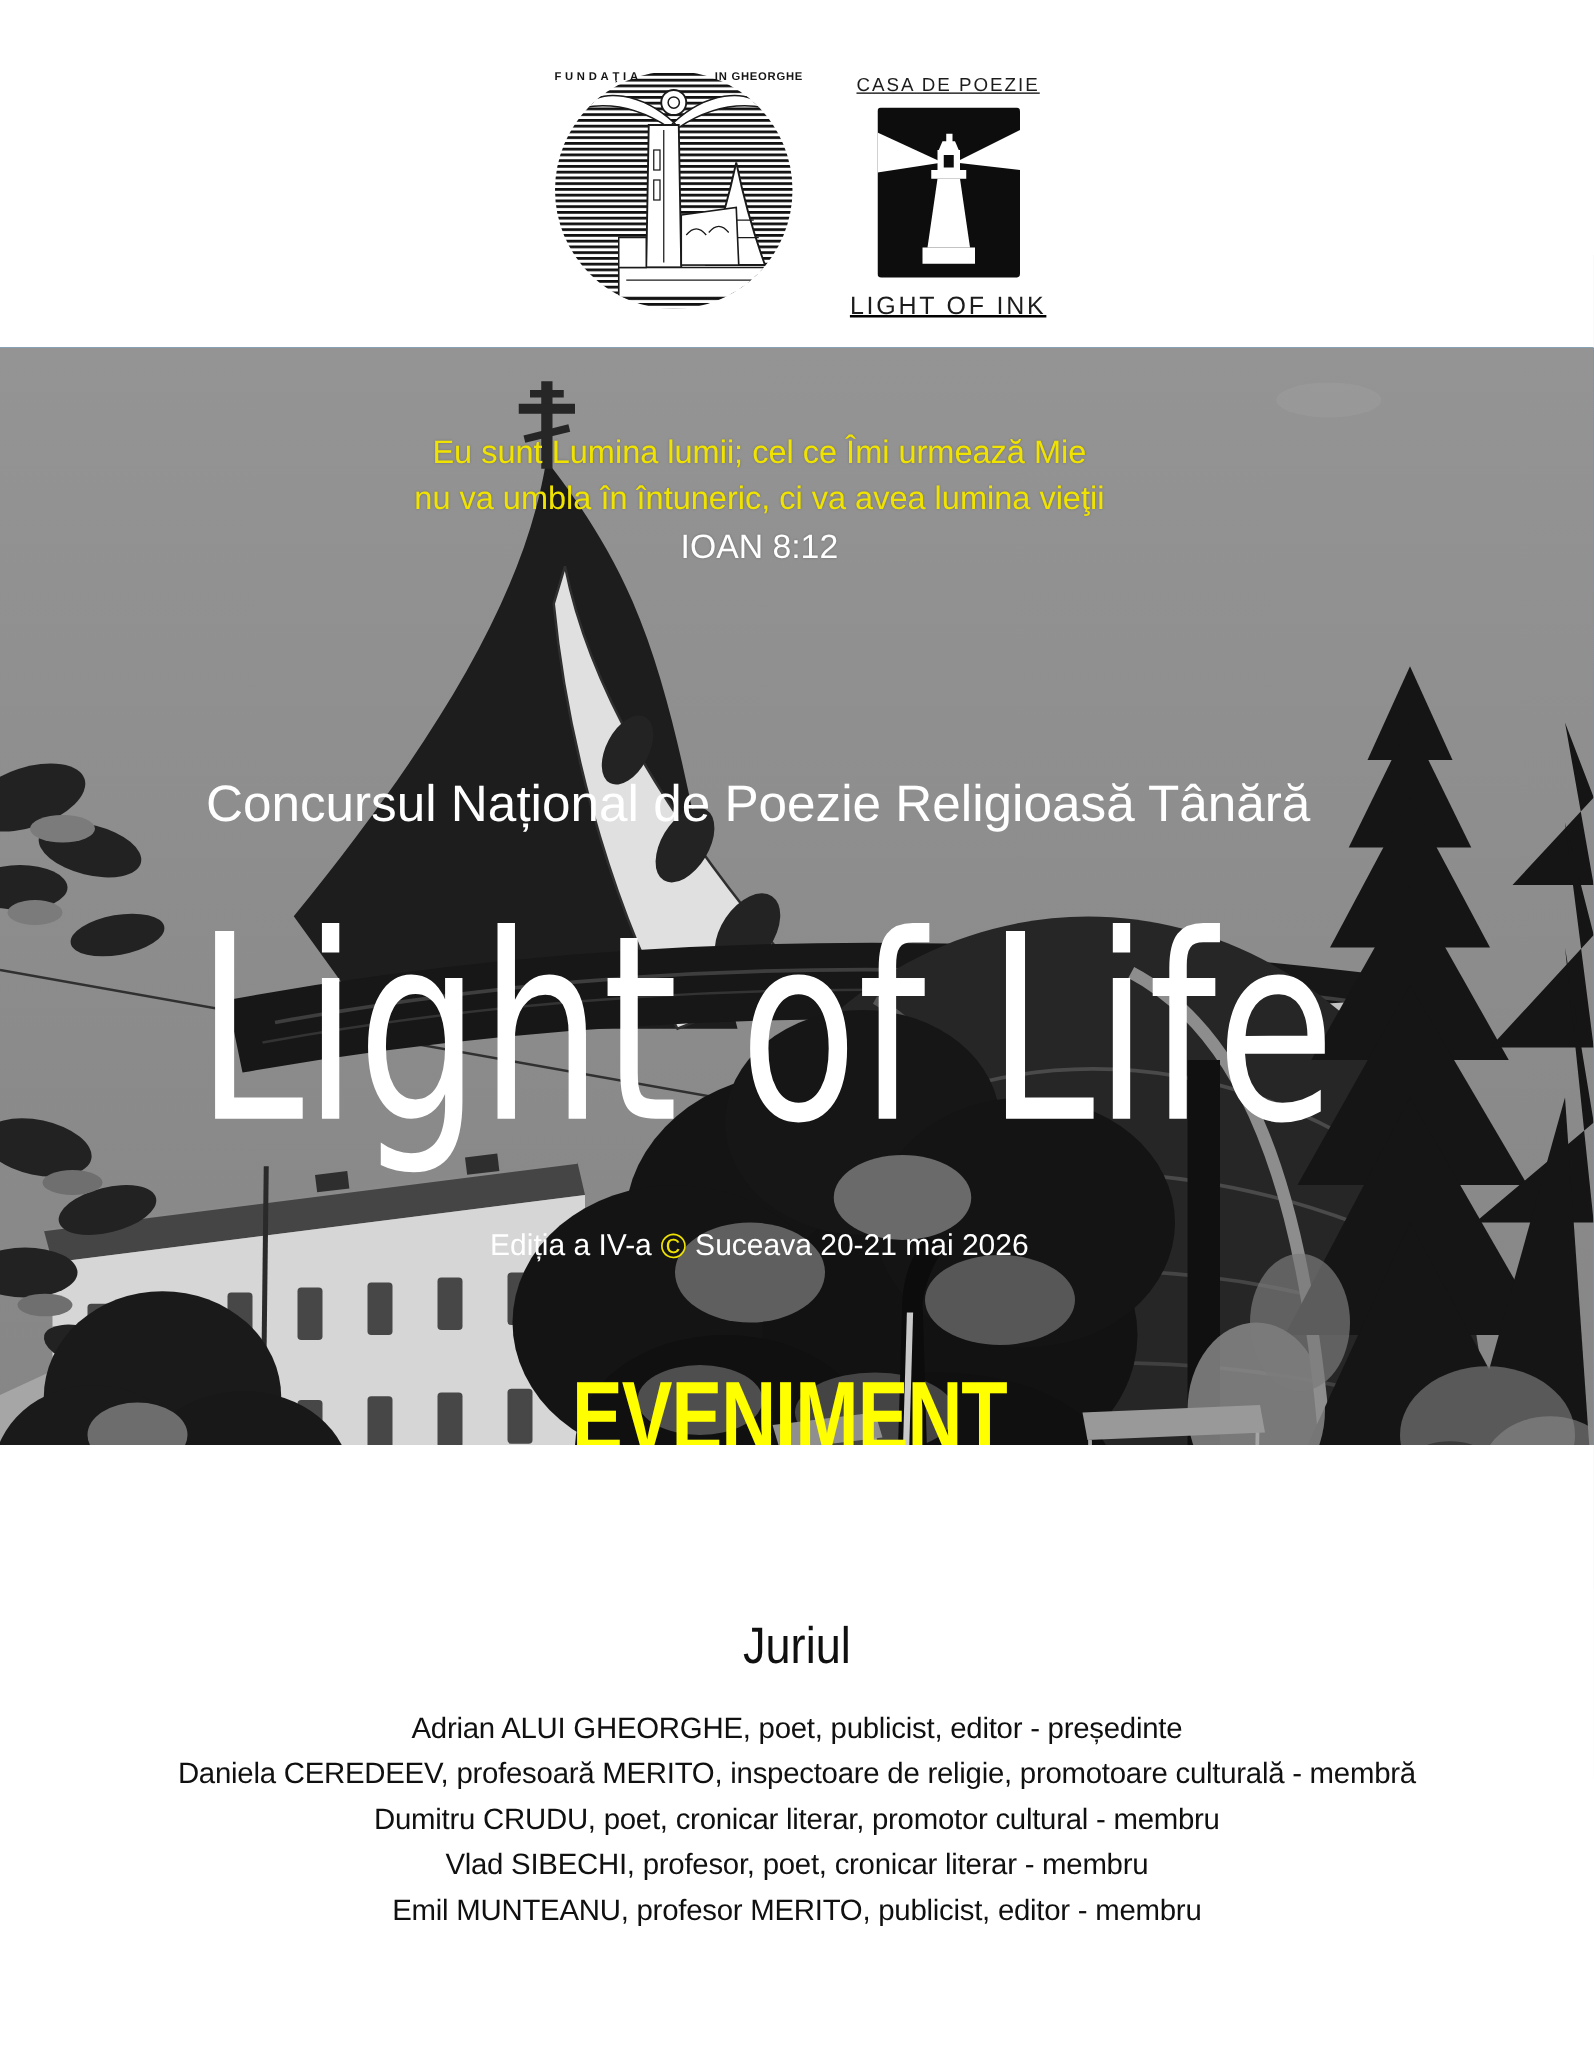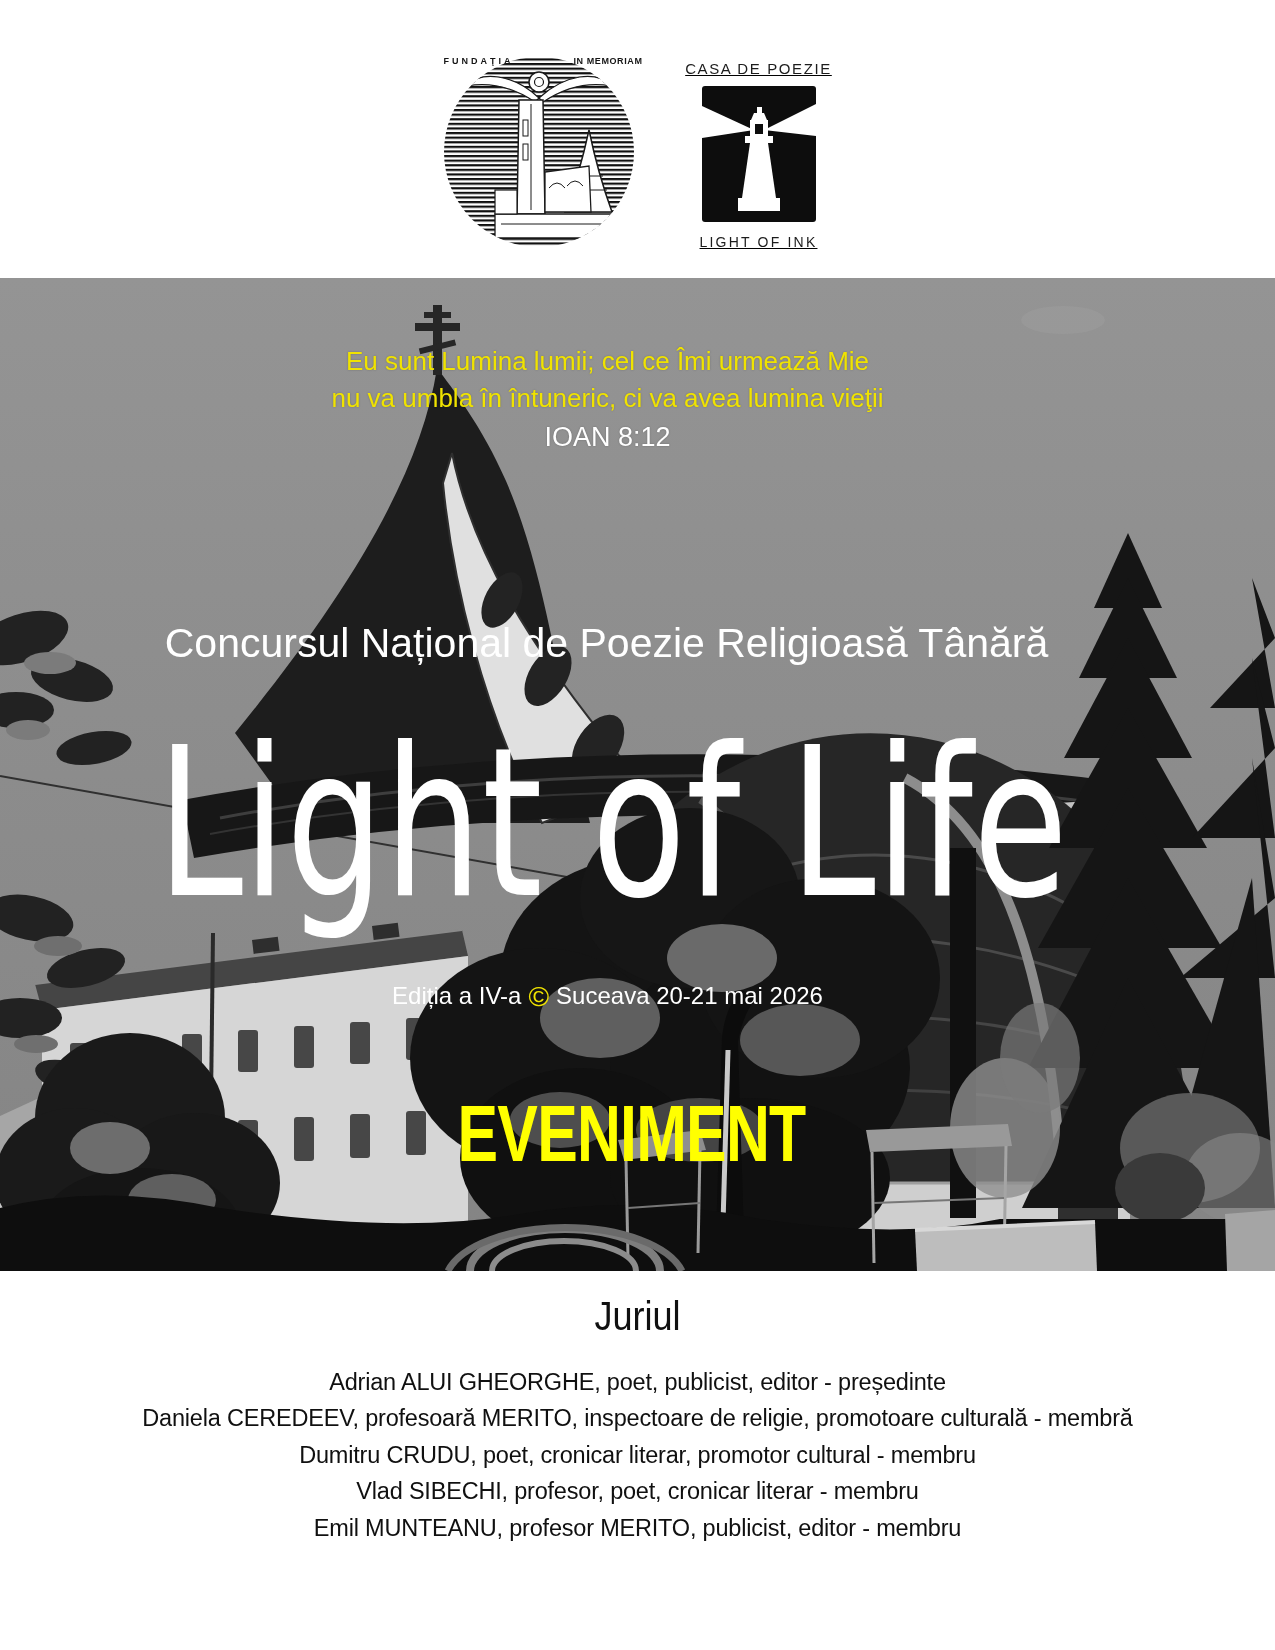--- a/index.html
+++ b/index.html
@@ -9,24 +9,24 @@
 
   
   .logos { position:absolute; top:40px; left:0; width:100%; display:flex; justify-content:center; align-items:flex-start; gap:46px;text-decoration:underline; }
   .logo-foundation { position:relative; width:196px; height:212px; }
   .logo-foundation svg { position:absolute; inset:0; }
   .logo-foundation .cap { position:absolute; top:16px; font-size:9px; font-weight:bold; color:#151515; white-space:nowrap; }
   .logo-foundation .cap.left { left:3px; letter-spacing:3px; }
   .logo-foundation .cap.right { right:-6px; letter-spacing:0.6px; }
   .logo-casa { width:152px; display:flex; flex-direction:column; align-items:center; padding-top:8px; }
   .casa-top { font-size:15px; letter-spacing:1.6px; color:#1c1c1c; margin-bottom:9px; white-space:nowrap;margin-top:12px; }
-  .casa-bottom { font-size:14px; letter-spacing:2.2px; color:#1c1c1c; margin-top:10px; white-space:nowrap; }
+  .casa-bottom { font-size:20px; letter-spacing:2.2px; color:#1c1c1c; margin-top:10px; white-space:nowrap; }
 
   
-  .photo { position:absolute; top:278px; left:0; width:1275px; height:993px; background:#0c4a6e; overflow:hidden; }
+  .photo { position:absolute; top:278px; left:0; width:1275px; height:878px; background:#0c4a6e; overflow:hidden; }
   .photo svg.scene { position:absolute; inset:0; display:block; }
   .overlay { position:absolute; left:0; width:100%; text-align:center; }
 
   .quote { top:65px; color:#f0e300; font-size:26px; line-height:37px; transform:translateX(-30px); text-shadow:0 0 2px rgba(0,0,0,.25); }
   .quote .ref { color:#ffffff; margin-top:2px; font-size:27px; }
   .contest-title { top:342px; color:#ffffff; font-size:41px; transform:translateX(-31px); white-space:nowrap; }
   .main-title { top:443px; color:#ffffff; font-family:"DejaVu Sans", sans-serif; font-size:206px; line-height:1;
                 transform:translateX(-25px) scaleX(0.75); white-space:nowrap; }
   .edition { top:703px; color:#ffffff; font-size:24px; transform:translateX(-30px); white-space:nowrap; }
   .edition .copy { color:#f0e300; font-size:28px; margin:0 7px; vertical-align:-2px; }
@@ -74,21 +74,21 @@
           <line x1="138" y1="136" x2="162" y2="136" stroke="#1a1a1a" stroke-width="1"></line>
           <path d="M104,132 L148,126 L150,172 L104,172 Z" fill="#fff" stroke="#1a1a1a" stroke-width="1.3"></path>
           <path d="M108,148 q8,-10 16,0 M126,146 q8,-10 16,0" fill="none" stroke="#1a1a1a" stroke-width="1"></path>
 
           <polygon points="54,174 172,174 172,198 54,198" fill="#fff" stroke="#1a1a1a" stroke-width="1.3"></polygon>
           <line x1="60" y1="184" x2="166" y2="184" stroke="#1a1a1a" stroke-width="1"></line>
           <rect x="54" y="150" width="22" height="24" fill="#fff" stroke="#1a1a1a" stroke-width="1.2"></rect>
         </g>
       </svg>
       <span class="cap left">FUNDAŢIA</span>
-      <span class="cap right">IN MEMORIAM</span>
+      <span class="cap right">IN GHEORGHE</span>
     </div>
 
     <div class="logo-casa">
       <div class="casa-top">CASA DE POEZIE</div>
       <svg viewBox="0 0 114 138" width="114" height="138">
         <rect x="0" y="0" width="114" height="136" rx="3" fill="#0d0d0d"></rect>
         <polygon points="52,44 0,20 0,52" fill="#ffffff"></polygon>
         <polygon points="62,44 114,18 114,50" fill="#ffffff"></polygon>
         <rect x="55" y="21" width="5" height="7" fill="#ffffff"></rect>
         <polygon points="49,34 65,34 62,27 52,27" fill="#ffffff"></polygon>

